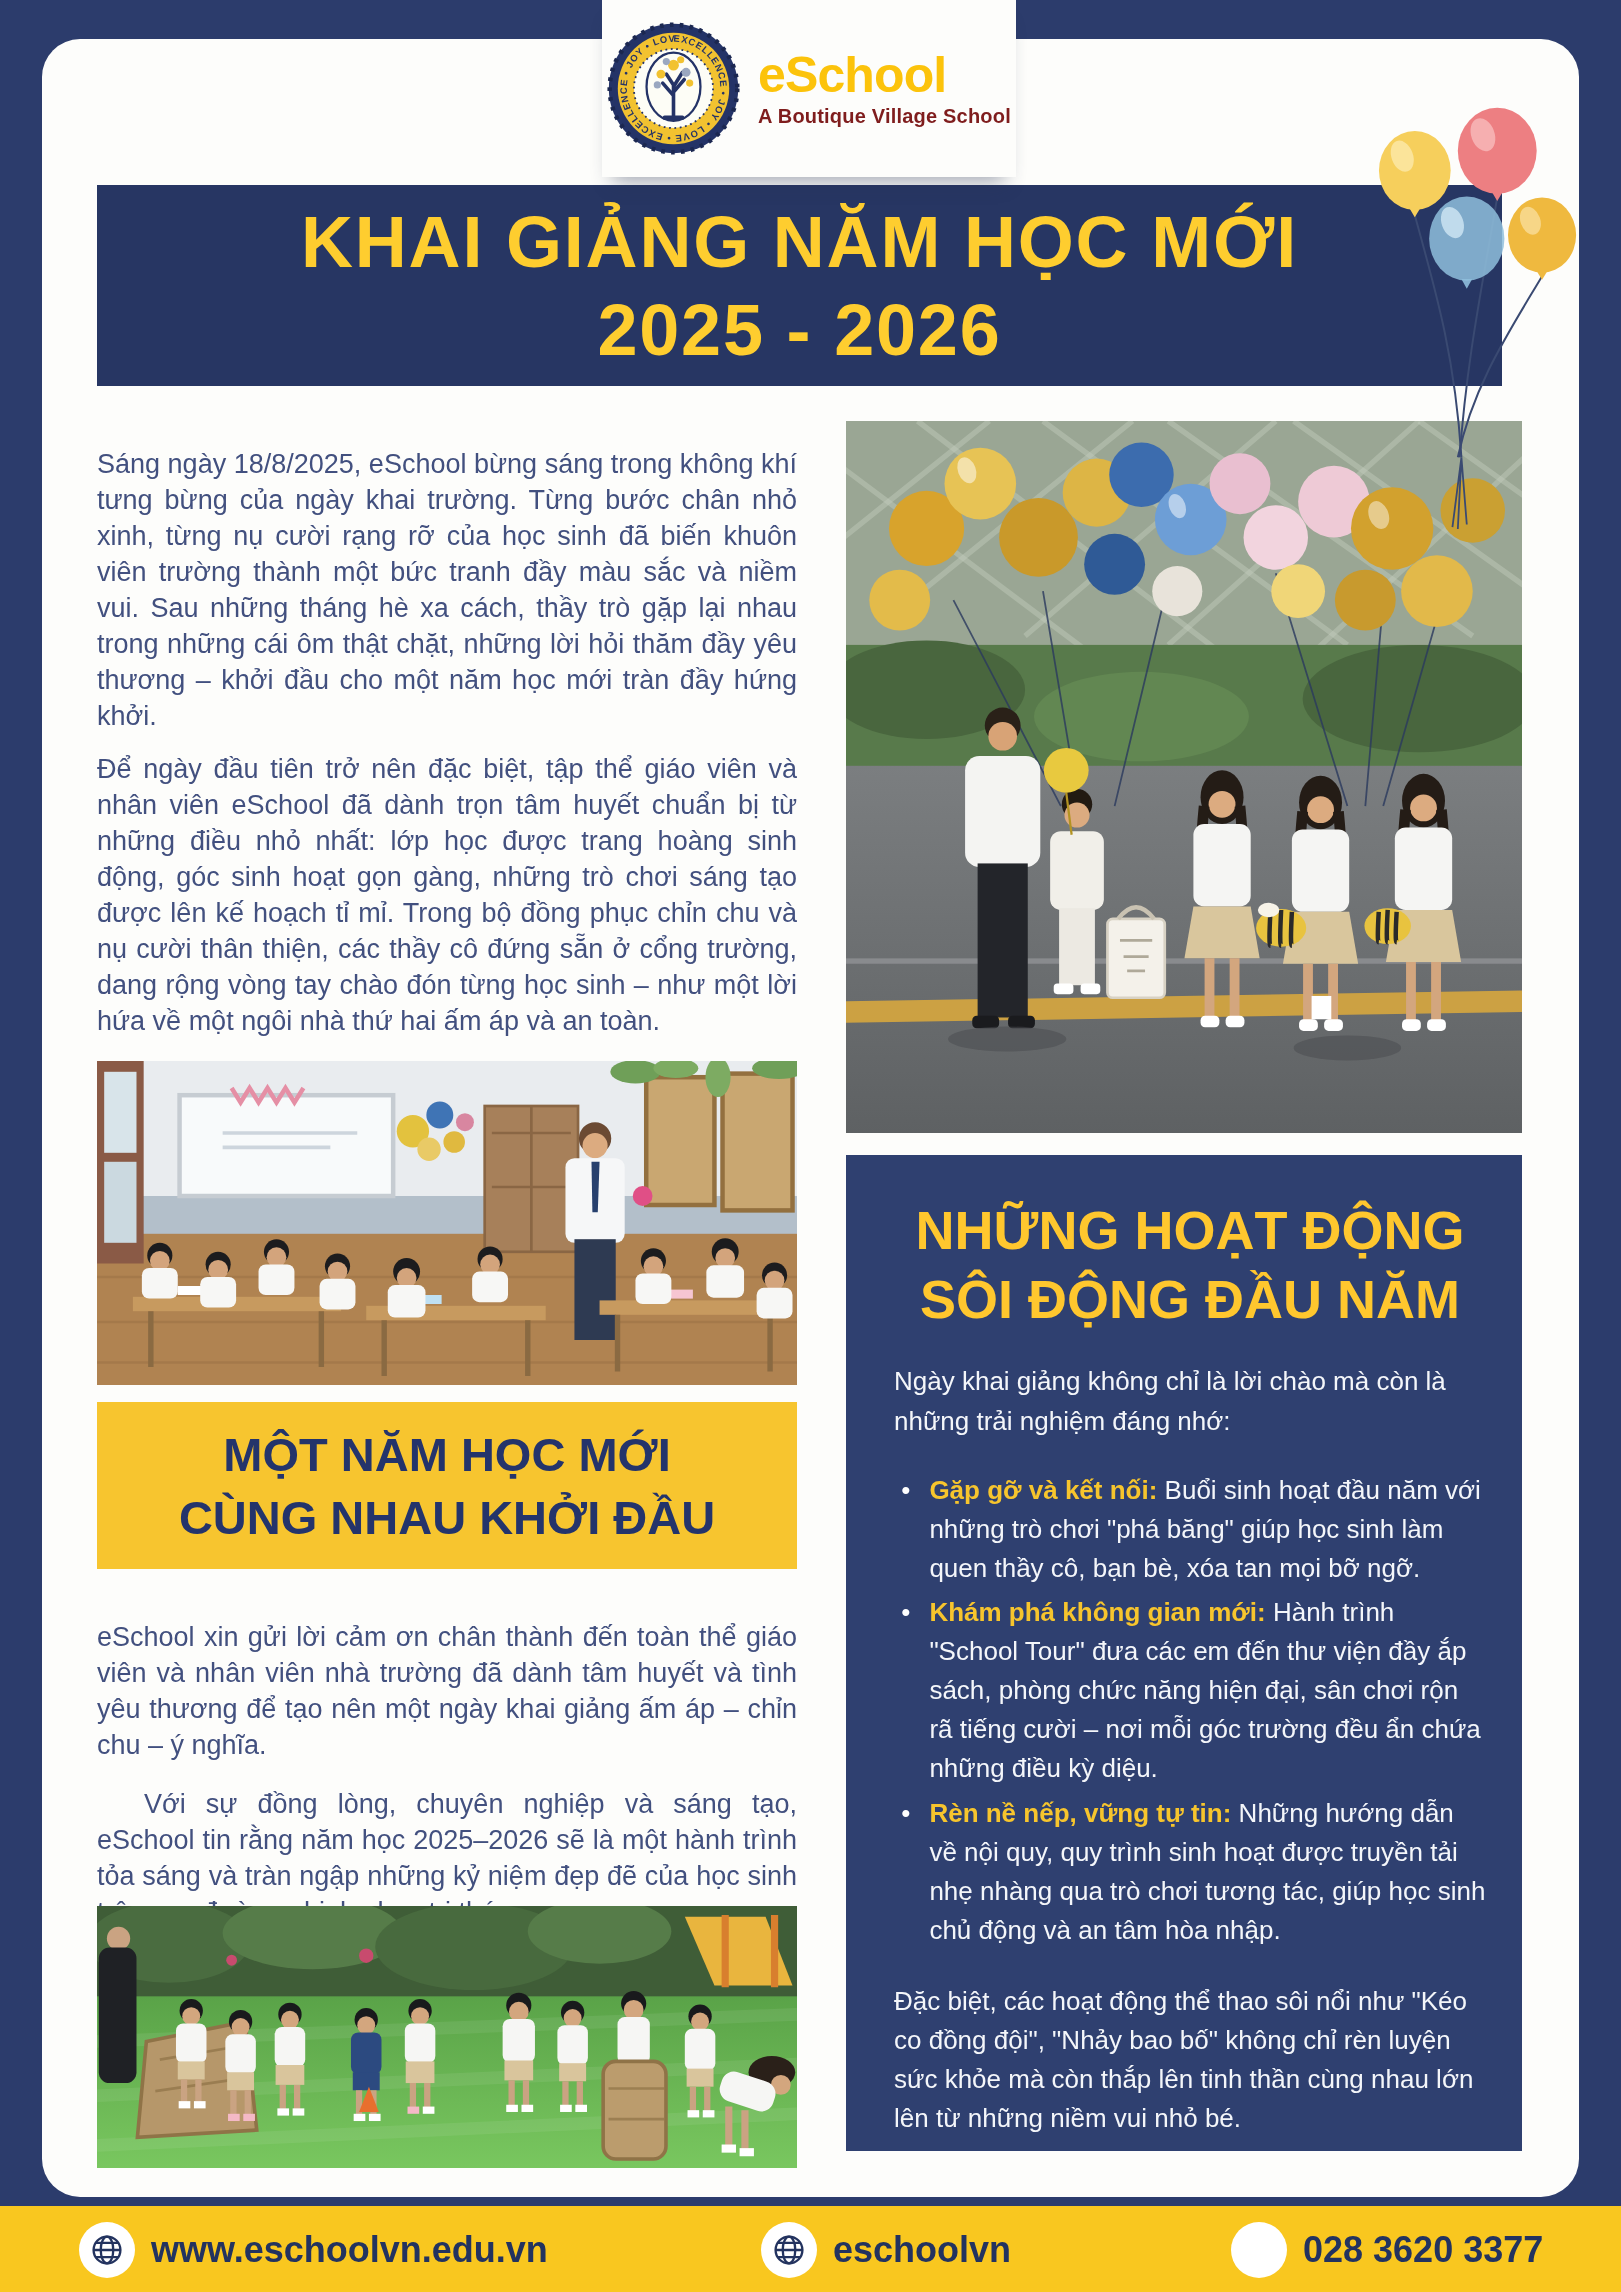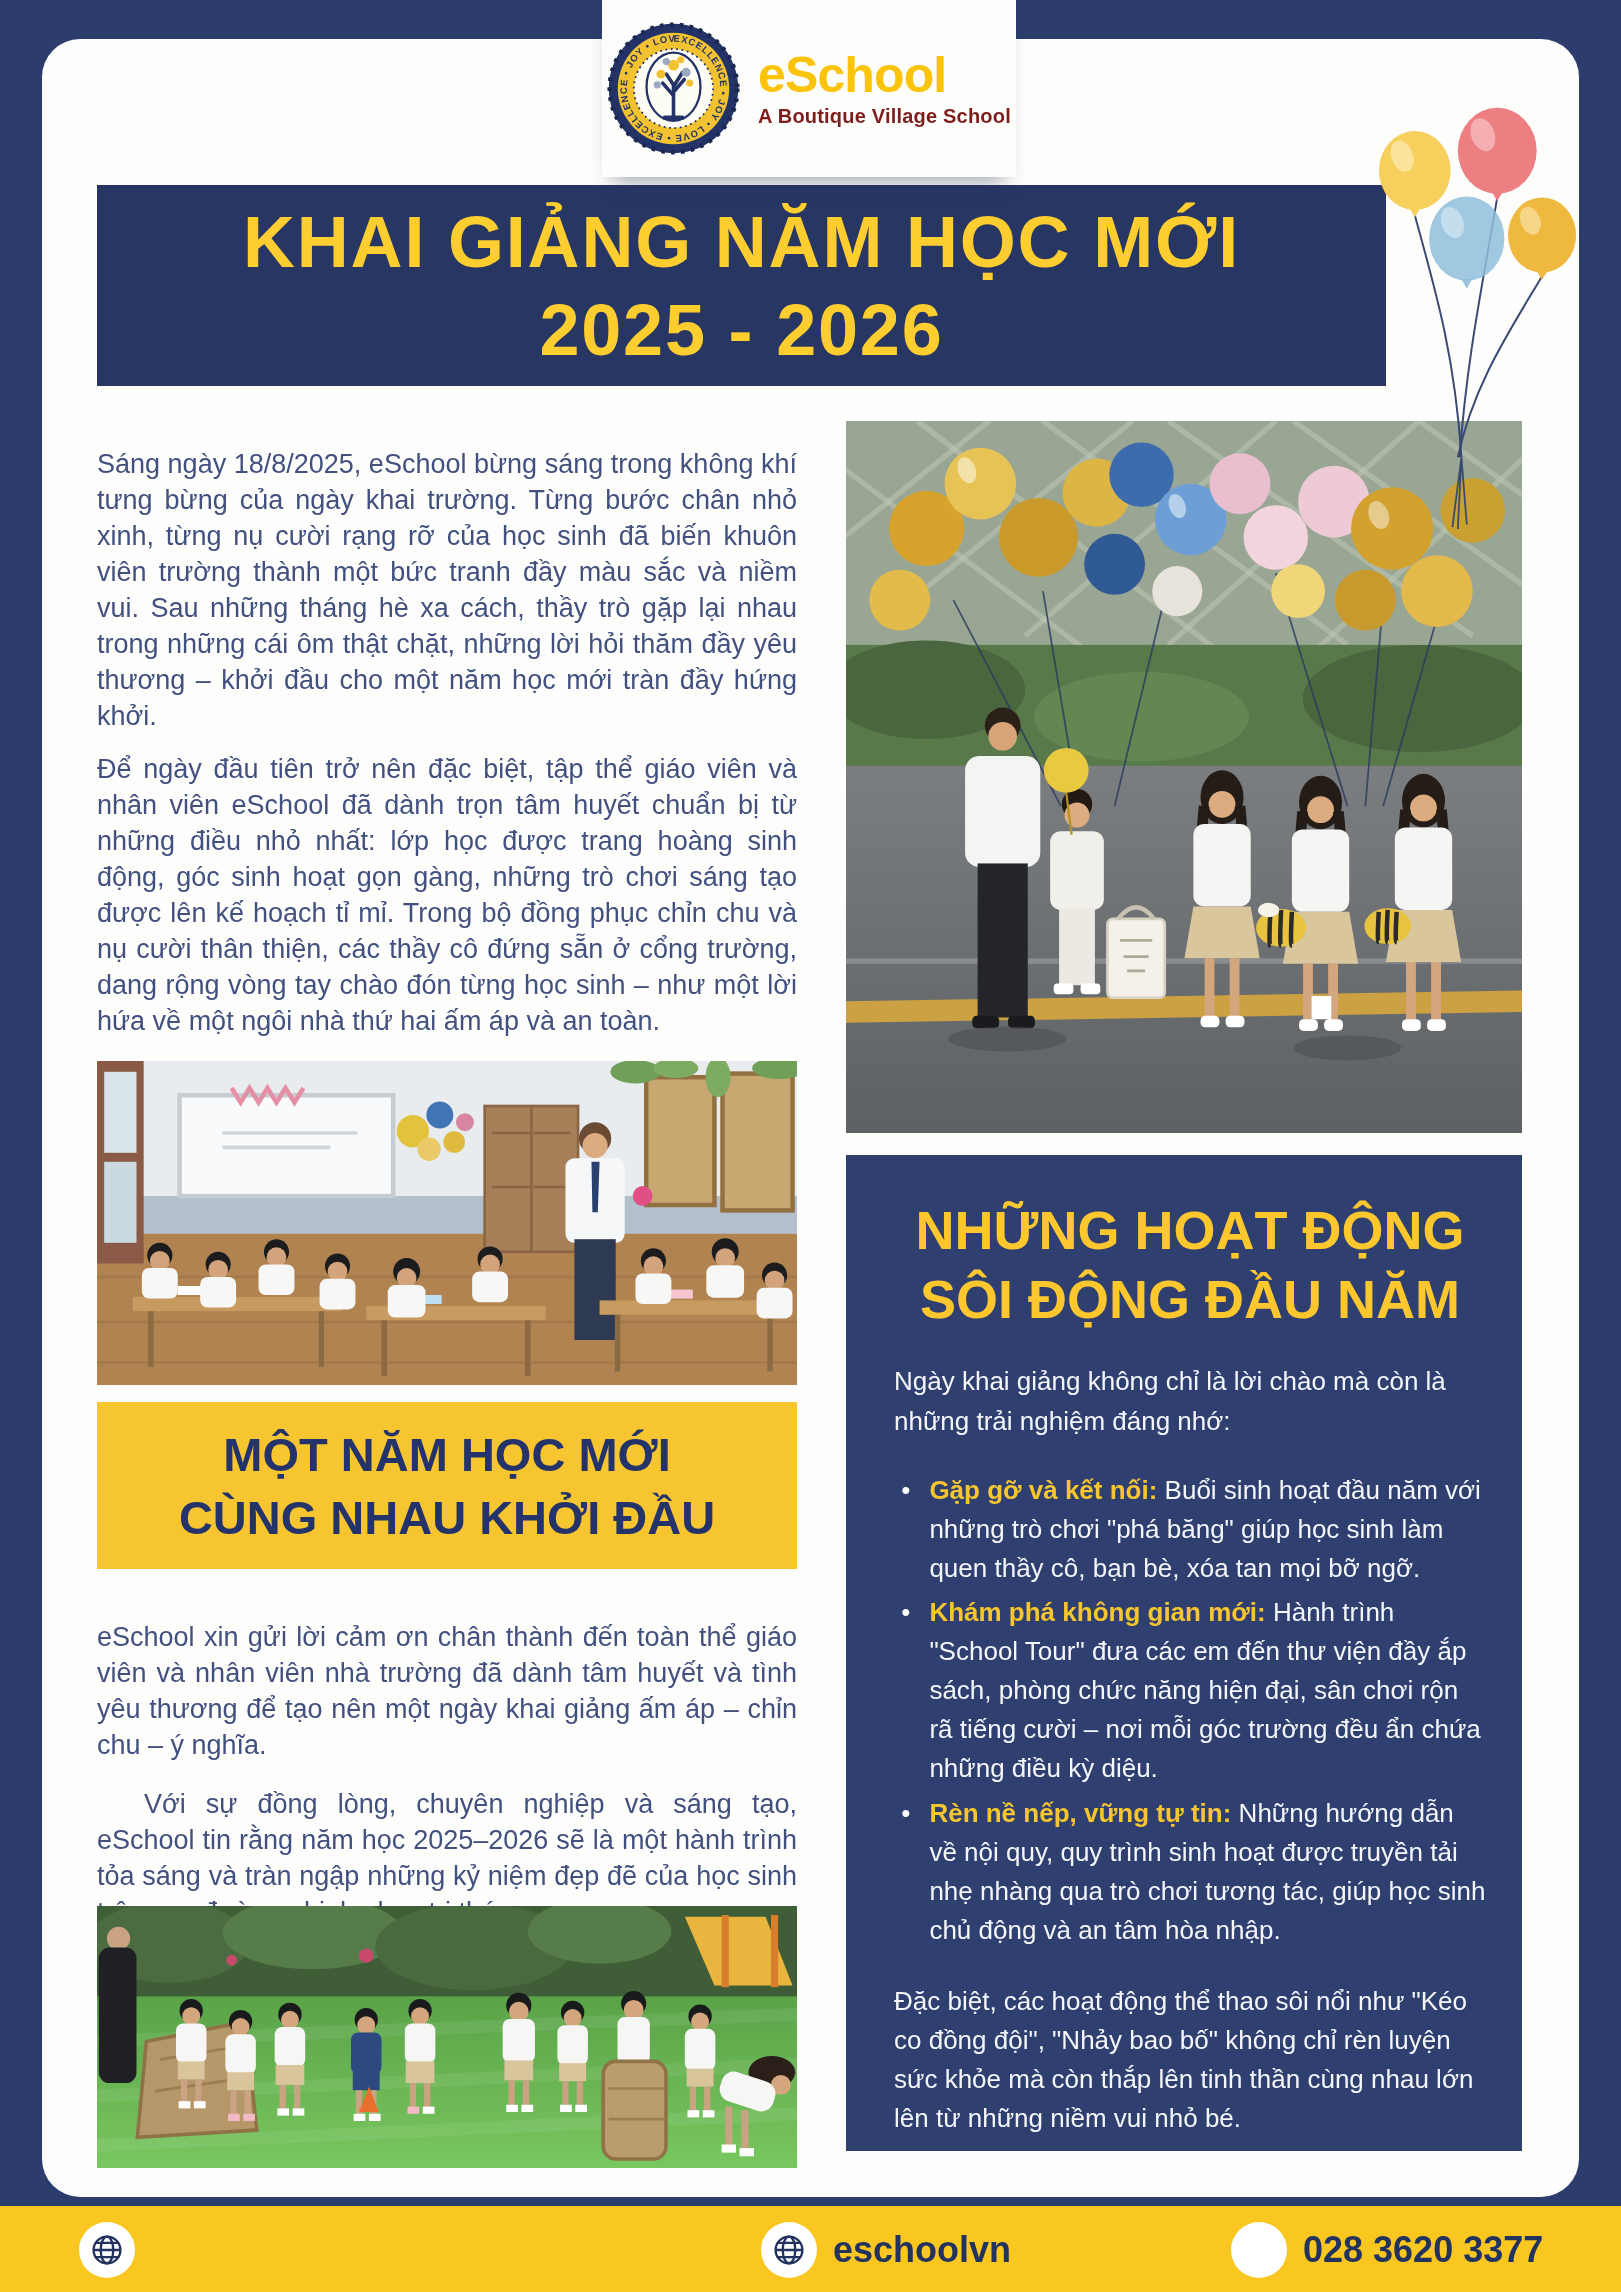--- a/index.html
+++ b/index.html
@@ -18,21 +18,21 @@
     background:#FDFDFB;z-index:6;
     display:flex;align-items:center;justify-content:center;gap:18px;
     box-shadow:0 14.3px 19.7px -10.7px rgba(40,50,80,.45);
   }
   .seal{width:133px;height:133px;flex:0 0 auto;}
   .logo-text{display:flex;flex-direction:column;}
   .logo-name{font-size:50px;font-weight:bold;color:#FCC30B;letter-spacing:-0.9px;line-height:52px;}
   .logo-tagline{font-size:20px;font-weight:bold;color:#7f1d1d;margin-top:3.6px;letter-spacing:0.2px;}
   
   .title-banner{
-    position:absolute;left:97px;top:185px;width:1289px;height:201px;
+    position:absolute;left:97px;top:185px;width:1405px;height:201px;
     background:#273663;z-index:4;
     display:flex;flex-direction:column;align-items:center;justify-content:center;
   }
   .title-line{font-size:72px;font-weight:bold;color:#FECD2F;line-height:88px;letter-spacing:1.8px;white-space:nowrap;}
   
   .balloons-decor{position:absolute;left:1352px;top:63px;width:269px;height:466px;z-index:7;pointer-events:none;}
   
   .body-text{
     position:absolute;left:97px;width:700px;
     font-size:27px;line-height:36px;color:#42507F;text-align:justify;
@@ -509,20 +509,21 @@
 
 <div class="footer">
   <div class="footer-item footer-item-web">
     <div class="footer-circle">
       <svg width="34" height="34" viewBox="0 0 38 38">
         <circle cx="19" cy="19" r="15" fill="none" stroke="#23335F" stroke-width="2.6"></circle>
         <ellipse cx="19" cy="19" rx="7" ry="15" fill="none" stroke="#23335F" stroke-width="2.6"></ellipse>
         <path d="M4,19 H34 M6.5,11 H31.5 M6.5,27 H31.5" stroke="#23335F" stroke-width="2.6" fill="none"></path>
       </svg>
     </div>
+    <span class="footer-label">www.eschoolvn.edu.vn</span>
   </div>
   <div class="footer-item footer-item-social">
     <div class="footer-circle">
       <svg width="34" height="34" viewBox="0 0 38 38">
         <circle cx="19" cy="19" r="15" fill="none" stroke="#23335F" stroke-width="2.6"></circle>
         <ellipse cx="19" cy="19" rx="7" ry="15" fill="none" stroke="#23335F" stroke-width="2.6"></ellipse>
         <path d="M4,19 H34 M6.5,11 H31.5 M6.5,27 H31.5" stroke="#23335F" stroke-width="2.6" fill="none"></path>
       </svg>
     </div>
     <span class="footer-label">eschoolvn</span>

